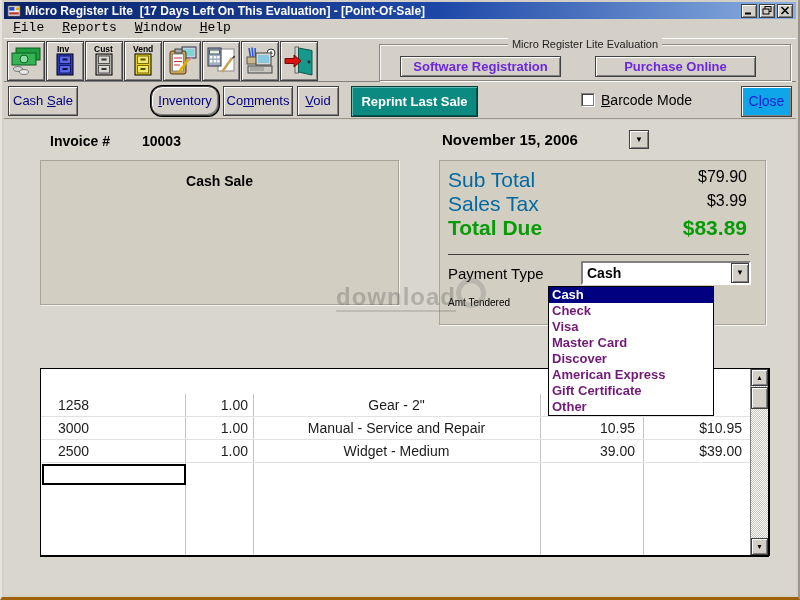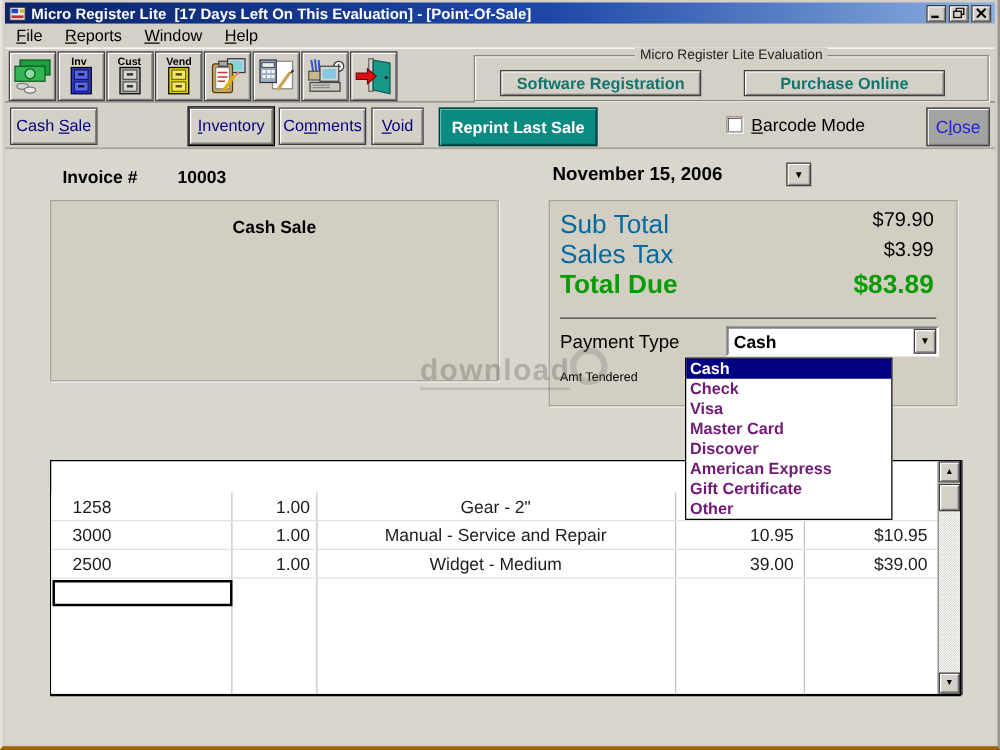--- a/index.html
+++ b/index.html
@@ -13,53 +13,53 @@
     background:linear-gradient(to right,#0a246a,#1e48a8 55%,#8cb0e0);
     display:flex; align-items:center; padding:0 3px; }
   .titlebar .apptitle { color:#fff; font-weight:bold; font-size:12px; white-space:pre; margin-left:4px; }
   .winbtns { margin-left:auto; display:flex; gap:2px; }
   .winbtn { width:16px; height:14px; background:#d4d0c8; border:1px solid #404040;
     box-shadow:inset 1px 1px 0 #fff, inset -1px -1px 0 #808080;
     display:flex; align-items:center; justify-content:center; }
 
   
   .menubar { position:absolute; left:2px; top:19px; right:2px; height:18px; background:#d4d0c8;
-    display:flex; align-items:center; font-size:13px; color:#000; }
+    display:flex; font-size:13px; color:#000;font-family:Liberation Mono, monospace; }
   .menuitem { padding:1px 9px; }
   .u { text-decoration:underline; }
   span { white-space:pre; }
 
   
   .toolbar { position:absolute; left:2px; top:38px; right:2px; height:44px; background:#d4d0c8;
     border-top:1px solid #fff; border-bottom:1px solid #808080; }
   .toolbtn { position:absolute; top:2px; width:38px; height:40px; background:#d4d0c8;
     border:1px solid #404040; box-shadow:inset 1px 1px 0 #fff, inset -1px -1px 0 #808080;
     display:flex; align-items:center; justify-content:center; }
 
   .groupbox { position:absolute; left:375px; top:5px; width:412px; height:37px;
     border:1px solid #8a877e; box-shadow:inset 1px 1px 0 rgba(255,255,255,.85), 1px 1px 0 #fff; }
   .grouplabel { position:absolute; top:-7px; left:50%; transform:translateX(-50%);
     background:#d4d0c8; padding:0 4px; font-size:11px; color:#222; }
   .evalbtn { position:absolute; top:11px; height:21px; background:#d4d0c8; border:1px solid #404040;
     box-shadow:inset 1px 1px 0 #fff, inset -1px -1px 0 #808080;
-    font-weight:bold; font-size:13px; color:#0f766e; text-align:center; line-height:19px; }
+    font-weight:bold; font-size:13px; color:#6d28d9; text-align:center; line-height:19px; }
 
   
   .tabrow { position:absolute; left:2px; top:84px; right:2px; height:35px; background:#d4d0c8;
     border-bottom:1px solid #9a968c; }
   .tabbtn { position:absolute; top:2px; height:30px; background:#d4d0c8; border:1px solid #404040;
     box-shadow:inset 1px 1px 0 #fff, inset -1px -1px 0 #808080;
     font-size:13px; color:#000080; text-align:center; line-height:28px; }
-  .tabbtn.focused { box-shadow:inset 1px 1px 0 #fff, inset -1px -1px 0 #808080, 0 0 0 1px #000; }
+  .tabbtn.focused { box-shadow:inset 1px 1px 0 #fff, inset -1px -1px 0 #808080, 0 0 0 1px #000;border-radius:11px; }
   .tealbtn { position:absolute; left:347px; top:2px; width:127px; height:31px;
     background:#0b8a82; border:1px solid #043d38;
     box-shadow:inset 1px 1px 0 #5fb8b0, inset -1px -1px 0 #04534c;
     color:#fff; font-weight:bold; font-size:13px; text-align:center; line-height:29px; }
   .closebtn { position:absolute; left:737px; top:2px; width:51px; height:31px;
-    background:#a3a3a3; border:1px solid #404040;
+    background:#0ea5e9; border:1px solid #404040;
     box-shadow:inset 1px 1px 0 #fff, inset -1px -1px 0 #808080;
     color:#2222cc; font-size:14px; text-align:center; line-height:29px; }
   .checkbox { position:absolute; left:577px; top:9px; width:13px; height:13px; background:#fff;
     border:1px solid #808080; box-shadow:inset 1px 1px 0 #404040, 1px 1px 0 #fff; }
   .checklabel { position:absolute; left:597px; top:8px; font-size:14px; color:#000; }
 
   
   .content { position:absolute; left:2px; top:120px; right:2px; bottom:2px; background:#d9d6ce; }
 
   .lbl-bold { font-weight:bold; color:#000; }

